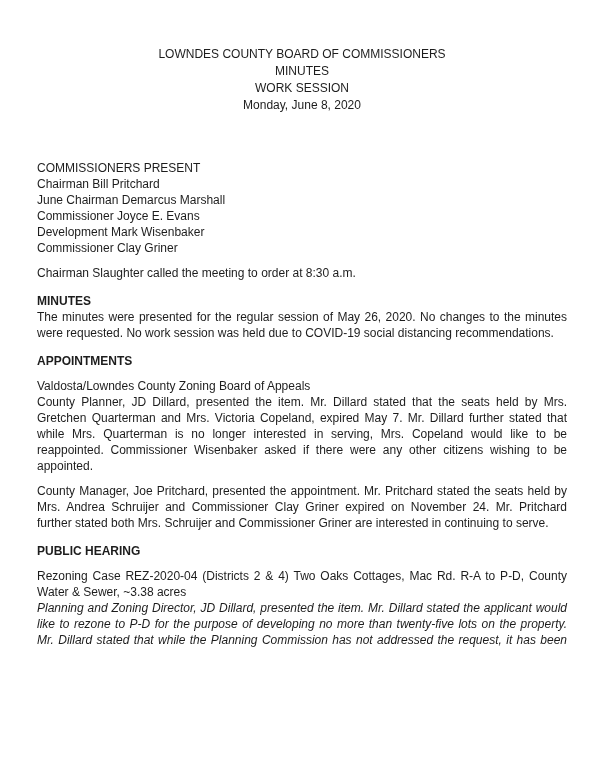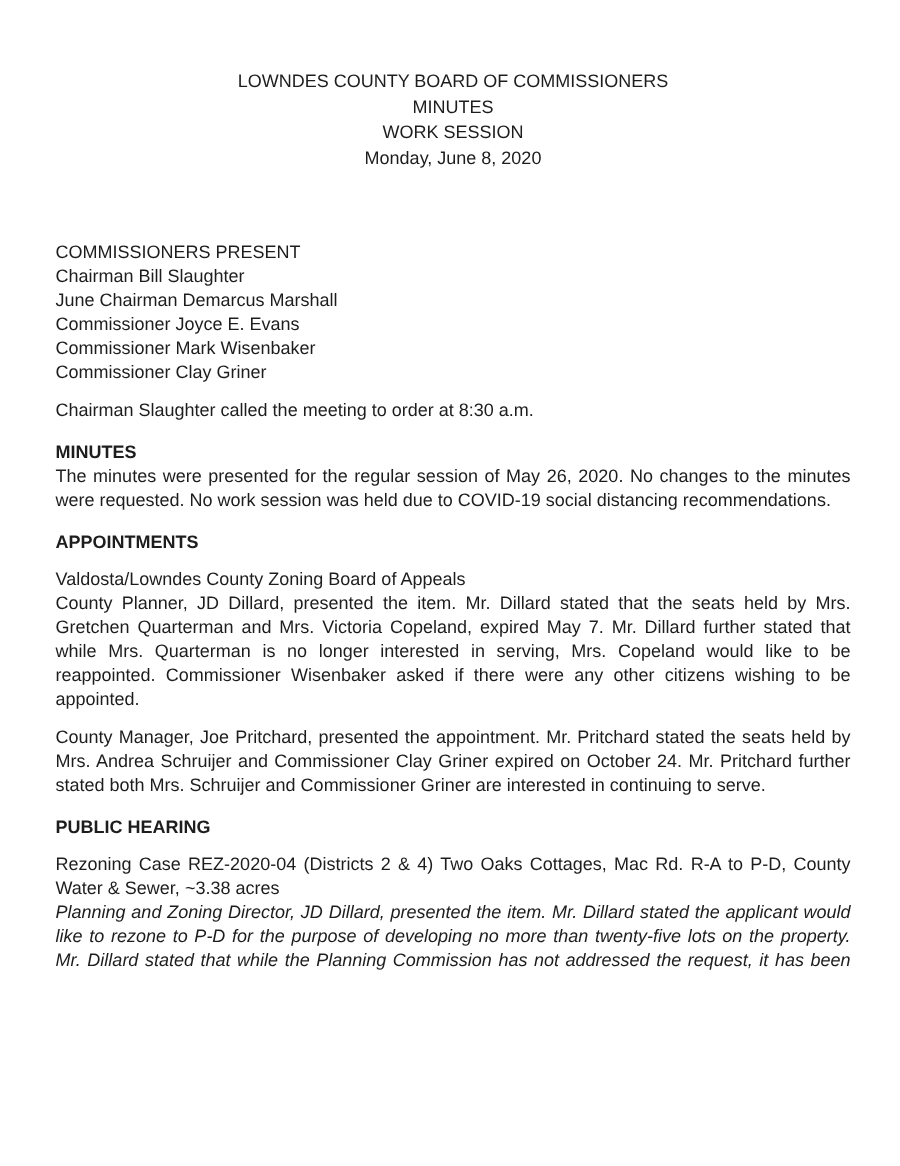--- a/index.html
+++ b/index.html
@@ -65,45 +65,45 @@
 
   <div class="doc-header">
     <div>LOWNDES COUNTY BOARD OF COMMISSIONERS</div>
     <div>MINUTES</div>
     <div>WORK SESSION</div>
     <div>Monday, June 8, 2020</div>
   </div>
 
   <div class="commissioners">
     <div>COMMISSIONERS PRESENT</div>
-    <div>Chairman Bill Slaughter</div>
+    <div>Chairman Bill Pritchard</div>
     <div>June Chairman Demarcus Marshall</div>
     <div>Commissioner Joyce E. Evans</div>
-    <div>Commissioner Mark Wisenbaker</div>
+    <div>Development Mark Wisenbaker</div>
     <div>Commissioner Clay Griner</div>
   </div>
 
 
   <p class="note">Chairman Slaughter called the meeting to order at 8:30 a.m.</p>
 
   <div class="section">
     <h2 class="section-heading">MINUTES</h2>
     <p class="body-para">The minutes were presented for the regular session of May 26, 2020.  No changes to the minutes were requested.  No work session was held due to COVID-19 social distancing recommendations.</p>
   </div>
 
   <div class="section">
     <h2 class="section-heading">APPOINTMENTS</h2>
 
     <div class="sub-item">
       <h3 class="sub-title">Valdosta/Lowndes County Zoning Board of Appeals</h3>
       <p class="body-para">County Planner, JD Dillard, presented the item.  Mr. Dillard stated that the seats held by Mrs. Gretchen Quarterman and Mrs. Victoria Copeland, expired May 7.  Mr. Dillard further stated that while Mrs. Quarterman is no longer interested in serving, Mrs. Copeland would like to be reappointed.  Commissioner Wisenbaker asked if there were any other citizens wishing to be appointed.</p>
     </div>
 
     <div class="sub-item">
-      <p class="body-para">County Manager, Joe Pritchard, presented the appointment.  Mr. Pritchard stated the seats held by Mrs. Andrea Schruijer and Commissioner Clay Griner expired on October 24.  Mr. Pritchard further stated both Mrs. Schruijer and Commissioner Griner are interested in continuing to serve.</p>
+      <p class="body-para">County Manager, Joe Pritchard, presented the appointment.  Mr. Pritchard stated the seats held by Mrs. Andrea Schruijer and Commissioner Clay Griner expired on November 24.  Mr. Pritchard further stated both Mrs. Schruijer and Commissioner Griner are interested in continuing to serve.</p>
     </div>
   </div>
 
   <div class="section">
     <h2 class="section-heading">PUBLIC HEARING</h2>
 
     <div class="sub-item">
       <h3 class="sub-title">Rezoning Case REZ-2020-04 (Districts 2 &amp; 4) Two Oaks Cottages, Mac Rd. R-A to P-D, County Water &amp; Sewer, ~3.38 acres</h3>
       <p class="body-para cutoff">Planning and Zoning Director, JD Dillard, presented the item.  Mr. Dillard stated the applicant would like to rezone to P-D for the purpose of developing no more than twenty-five lots on the property.  Mr. Dillard stated that while the Planning Commission has not addressed the request, it has been</p>
     </div>

